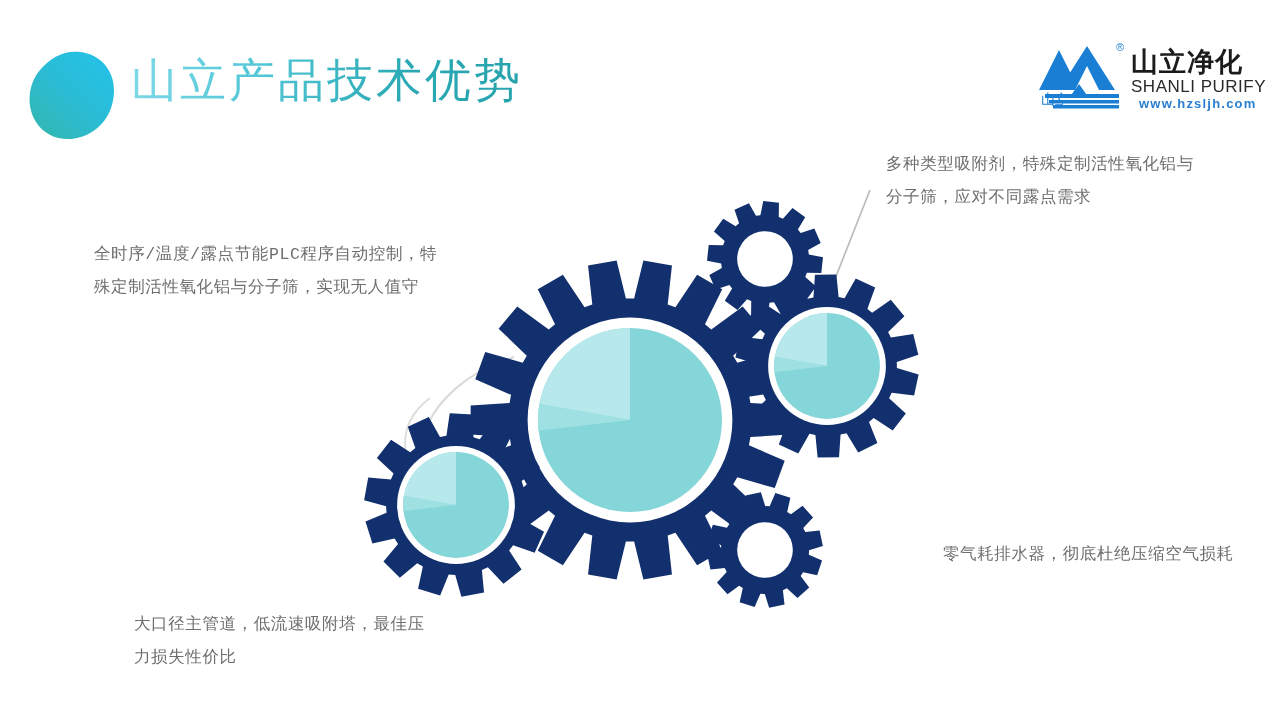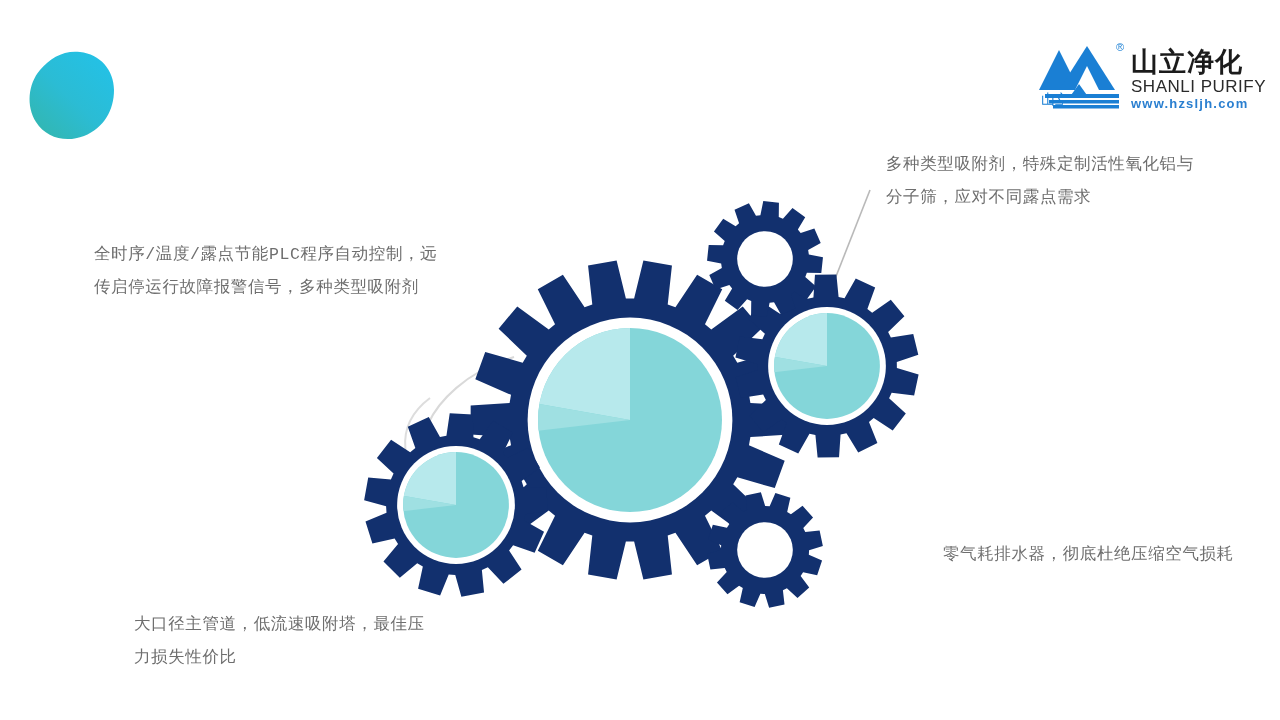--- a/index.html
+++ b/index.html
@@ -90,20 +90,21 @@
     color: #2a2a2a;
     letter-spacing: 0.5px;
     line-height: 19px;
   }
   .logo-url {
     font-size: 13px;
     font-weight: 700;
     color: #2a7fd0;
     letter-spacing: 1.2px;
     line-height: 16px;
+    margin-left: 8px;
   }
 
   
   .stage {
     position: absolute;
     left: 330px;
     top: 160px;
     width: 640px;
     height: 480px;
   }
@@ -134,20 +135,21 @@
         <linearGradient id="blobGrad" x1="1" y1="0" x2="0.1" y2="1">
           <stop offset="0%" stop-color="#22c2ea"></stop>
           <stop offset="55%" stop-color="#2bbcd4"></stop>
           <stop offset="100%" stop-color="#33b6ae"></stop>
         </linearGradient>
       </defs>
       <path d="M56 4 C76 6 90 22 90 42 C90 62 80 80 60 88 C42 95 22 90 12 74 C2 58 4 36 16 22 C26 10 40 2 56 4 Z" fill="url(#blobGrad)"></path>
     </svg>
   </div>
 
+  <div class="title">山立产品技术优势</div>
 
   <div class="logo">
     <div class="logo-mark">
       <svg width="86" height="68" viewBox="0 0 86 68">
         <path d="M20 8 L40 48 L0 48 Z" fill="#1a7fd4"></path>
         <path d="M48 4 L76 48 L20 48 Z" fill="#1a7fd4"></path>
         <path d="M48 24 L60 48 L36 48 Z" fill="#ffffff"></path>
         <path d="M40 42 L50 56 L30 56 Z" fill="#1a7fd4"></path>
         <rect x="6" y="52" width="74" height="4" fill="#1a7fd4"></rect>
         <rect x="10" y="58" width="70" height="3.5" fill="#1a7fd4"></rect>
@@ -228,18 +230,18 @@
             <circle cx="435" cy="99" r="27.84" fill="#ffffff"></circle>
           </g>
           <g>
             <path d="M470.64 415.93L479.22 427.54L467.49 438.04L456.89 428.26L452.90 430.28L454.52 444.61L439.12 447.85L434.83 434.08L430.36 433.84L424.60 447.06L409.64 442.16L412.81 428.09L409.07 425.64L397.46 434.22L386.96 422.49L396.74 411.89L394.72 407.90L380.39 409.52L377.15 394.12L390.92 389.83L391.16 385.36L377.94 379.60L382.84 364.64L396.91 367.81L399.36 364.07L390.78 352.46L402.51 341.96L413.11 351.74L417.10 349.72L415.48 335.39L430.88 332.15L435.17 345.92L439.64 346.16L445.40 332.94L460.36 337.84L457.19 351.91L460.93 354.36L472.54 345.78L483.04 357.51L473.26 368.11L475.28 372.10L489.61 370.48L492.85 385.88L479.08 390.17L478.84 394.64L492.06 400.40L487.16 415.36L473.09 412.19Z" fill="#12306e"></path>
             <circle cx="435" cy="390" r="27.84" fill="#ffffff"></circle>
           </g>
         </g>
     </svg>
   </div>
 
-  <div class="callout callout-tl">全时序/温度/露点节能PLC程序自动控制，远传启停运行故障报警信号，多种类型吸附剂</div>
+  <div class="callout callout-tl">全时序/温度/露点节能PLC程序自动控制，特殊定制活性氧化铝与分子筛，实现无人值守</div>
   <div class="callout callout-tr">多种类型吸附剂，特殊定制活性氧化铝与分子筛，应对不同露点需求</div>
   <div class="callout callout-br">零气耗排水器，彻底杜绝压缩空气损耗</div>
   <div class="callout callout-bl">大口径主管道，低流速吸附塔，最佳压力损失性价比</div>
 
 </div>
 
 </body></html>

